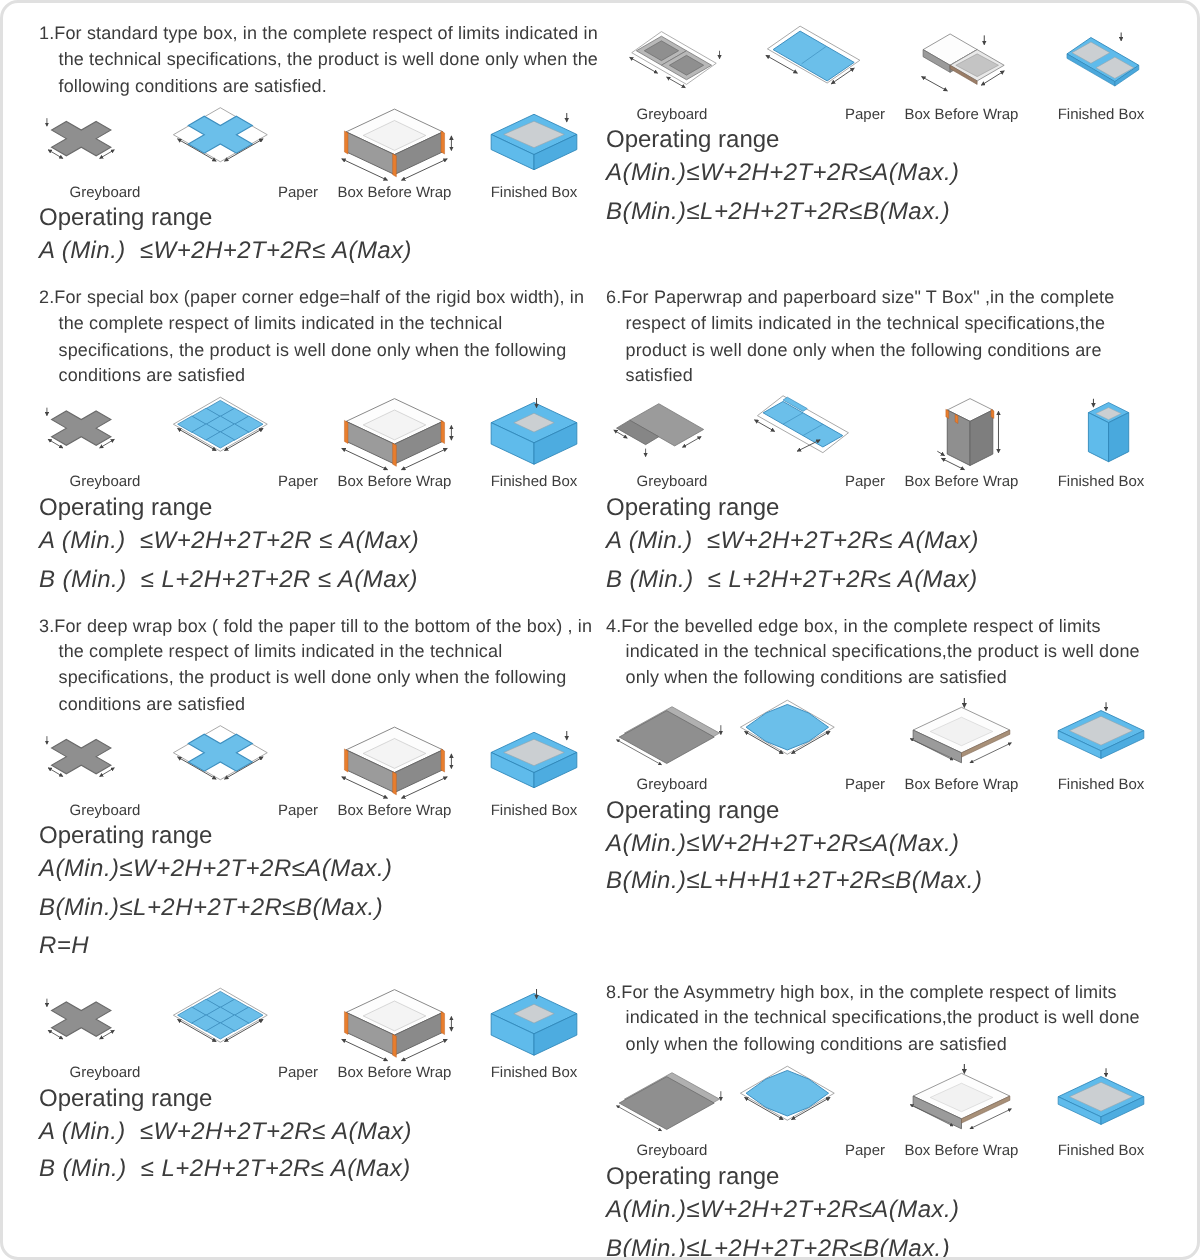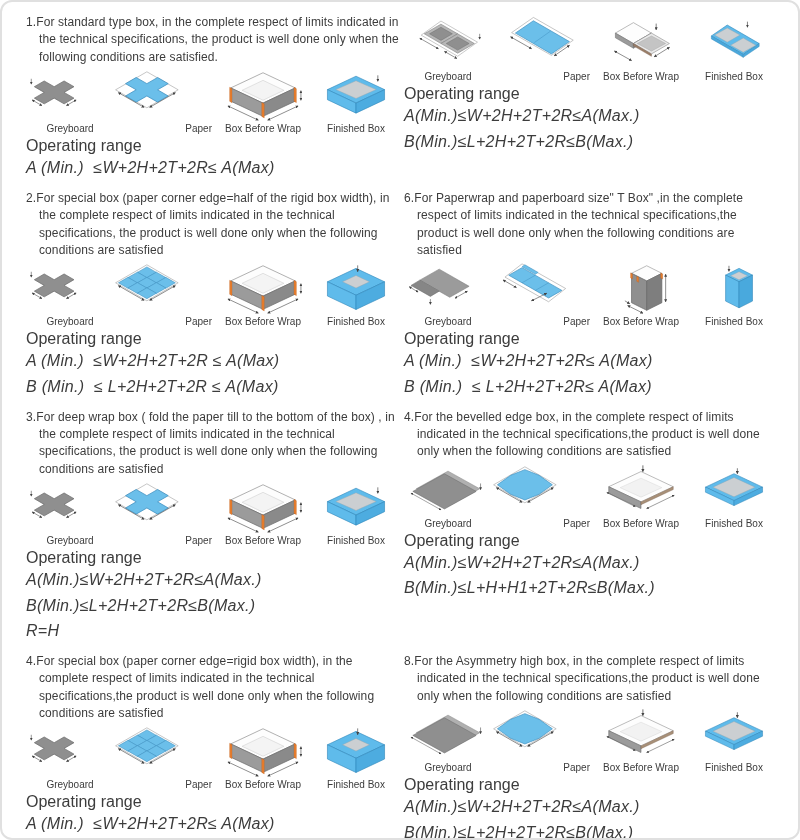--- a/index.html
+++ b/index.html
@@ -402,21 +402,20 @@
           </svg>
         <figcaption>Finished Box</figcaption>
       </figure>
     </div>
     <p class="opr">Operating range</p>
     <p class="f">A(Min.)≤W+2H+2T+2R≤A(Max.)</p>
     <p class="f">B(Min.)≤L+H+H1+2T+2R≤B(Max.)</p>
   </section>
 
   <section class="sec">
-    <p class="title hang">4.For special box (paper corner edge=rigid box width), in the complete respect of limits indicated in the technical specifications,the product is well done only when the following conditions are satisfied</p>
     <div class="row">
       <figure class="fg1">
         <svg class="d" viewBox="0 0 100 58">
             <use href="#sym-cross-grey"></use>
           </svg>
         <figcaption>Greyboard</figcaption>
       </figure>
       <figure class="fg2">
         <svg class="d" viewBox="0 0 100 58">
             <use href="#sym-paper-grid"></use>

